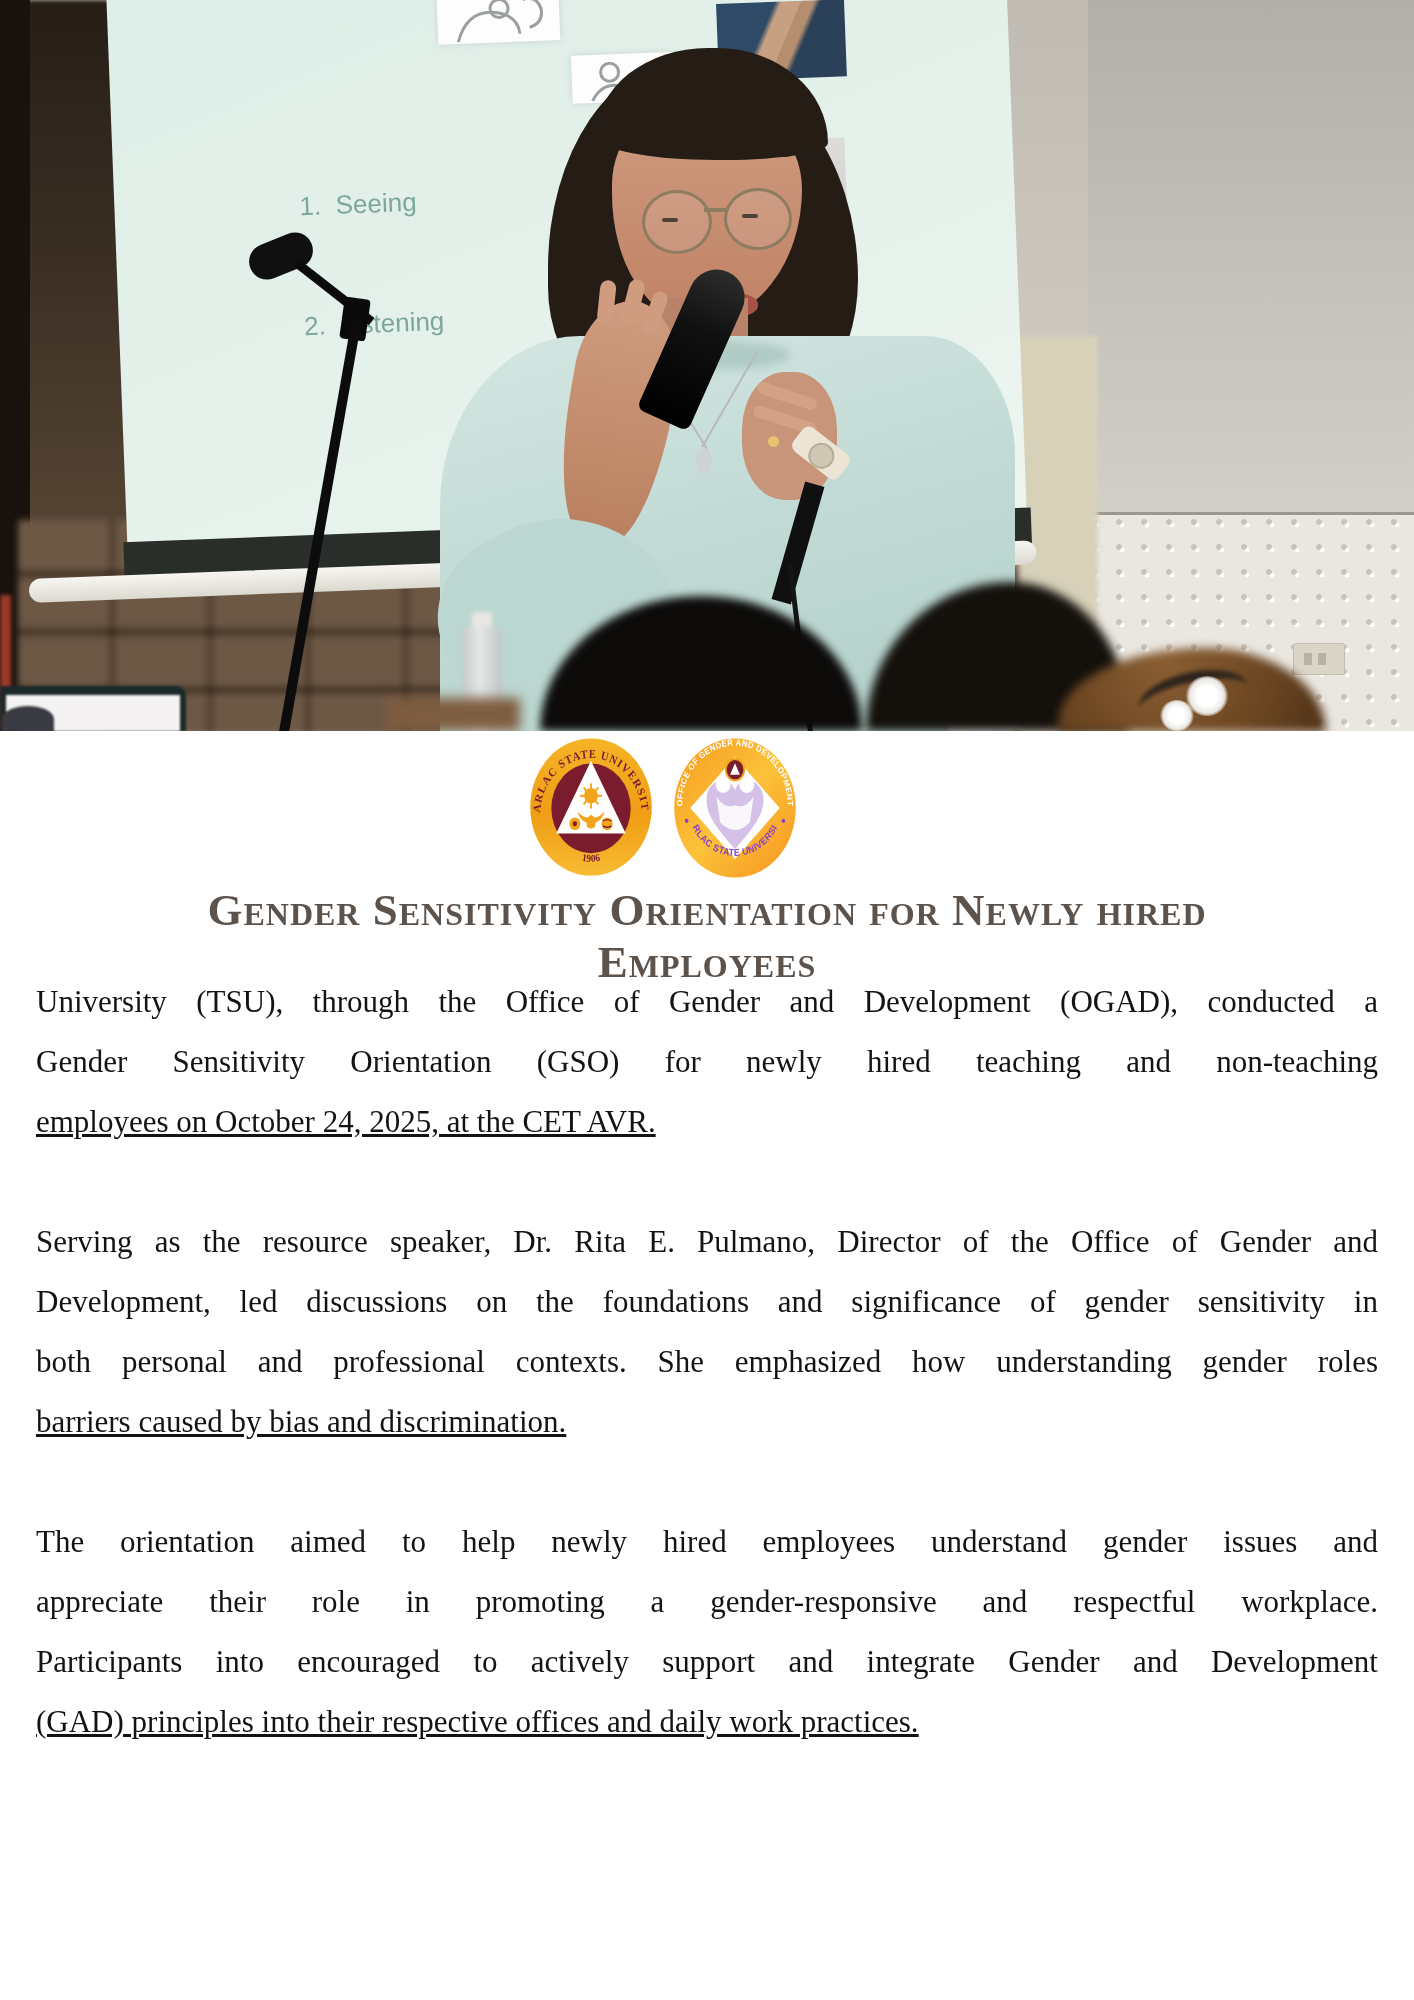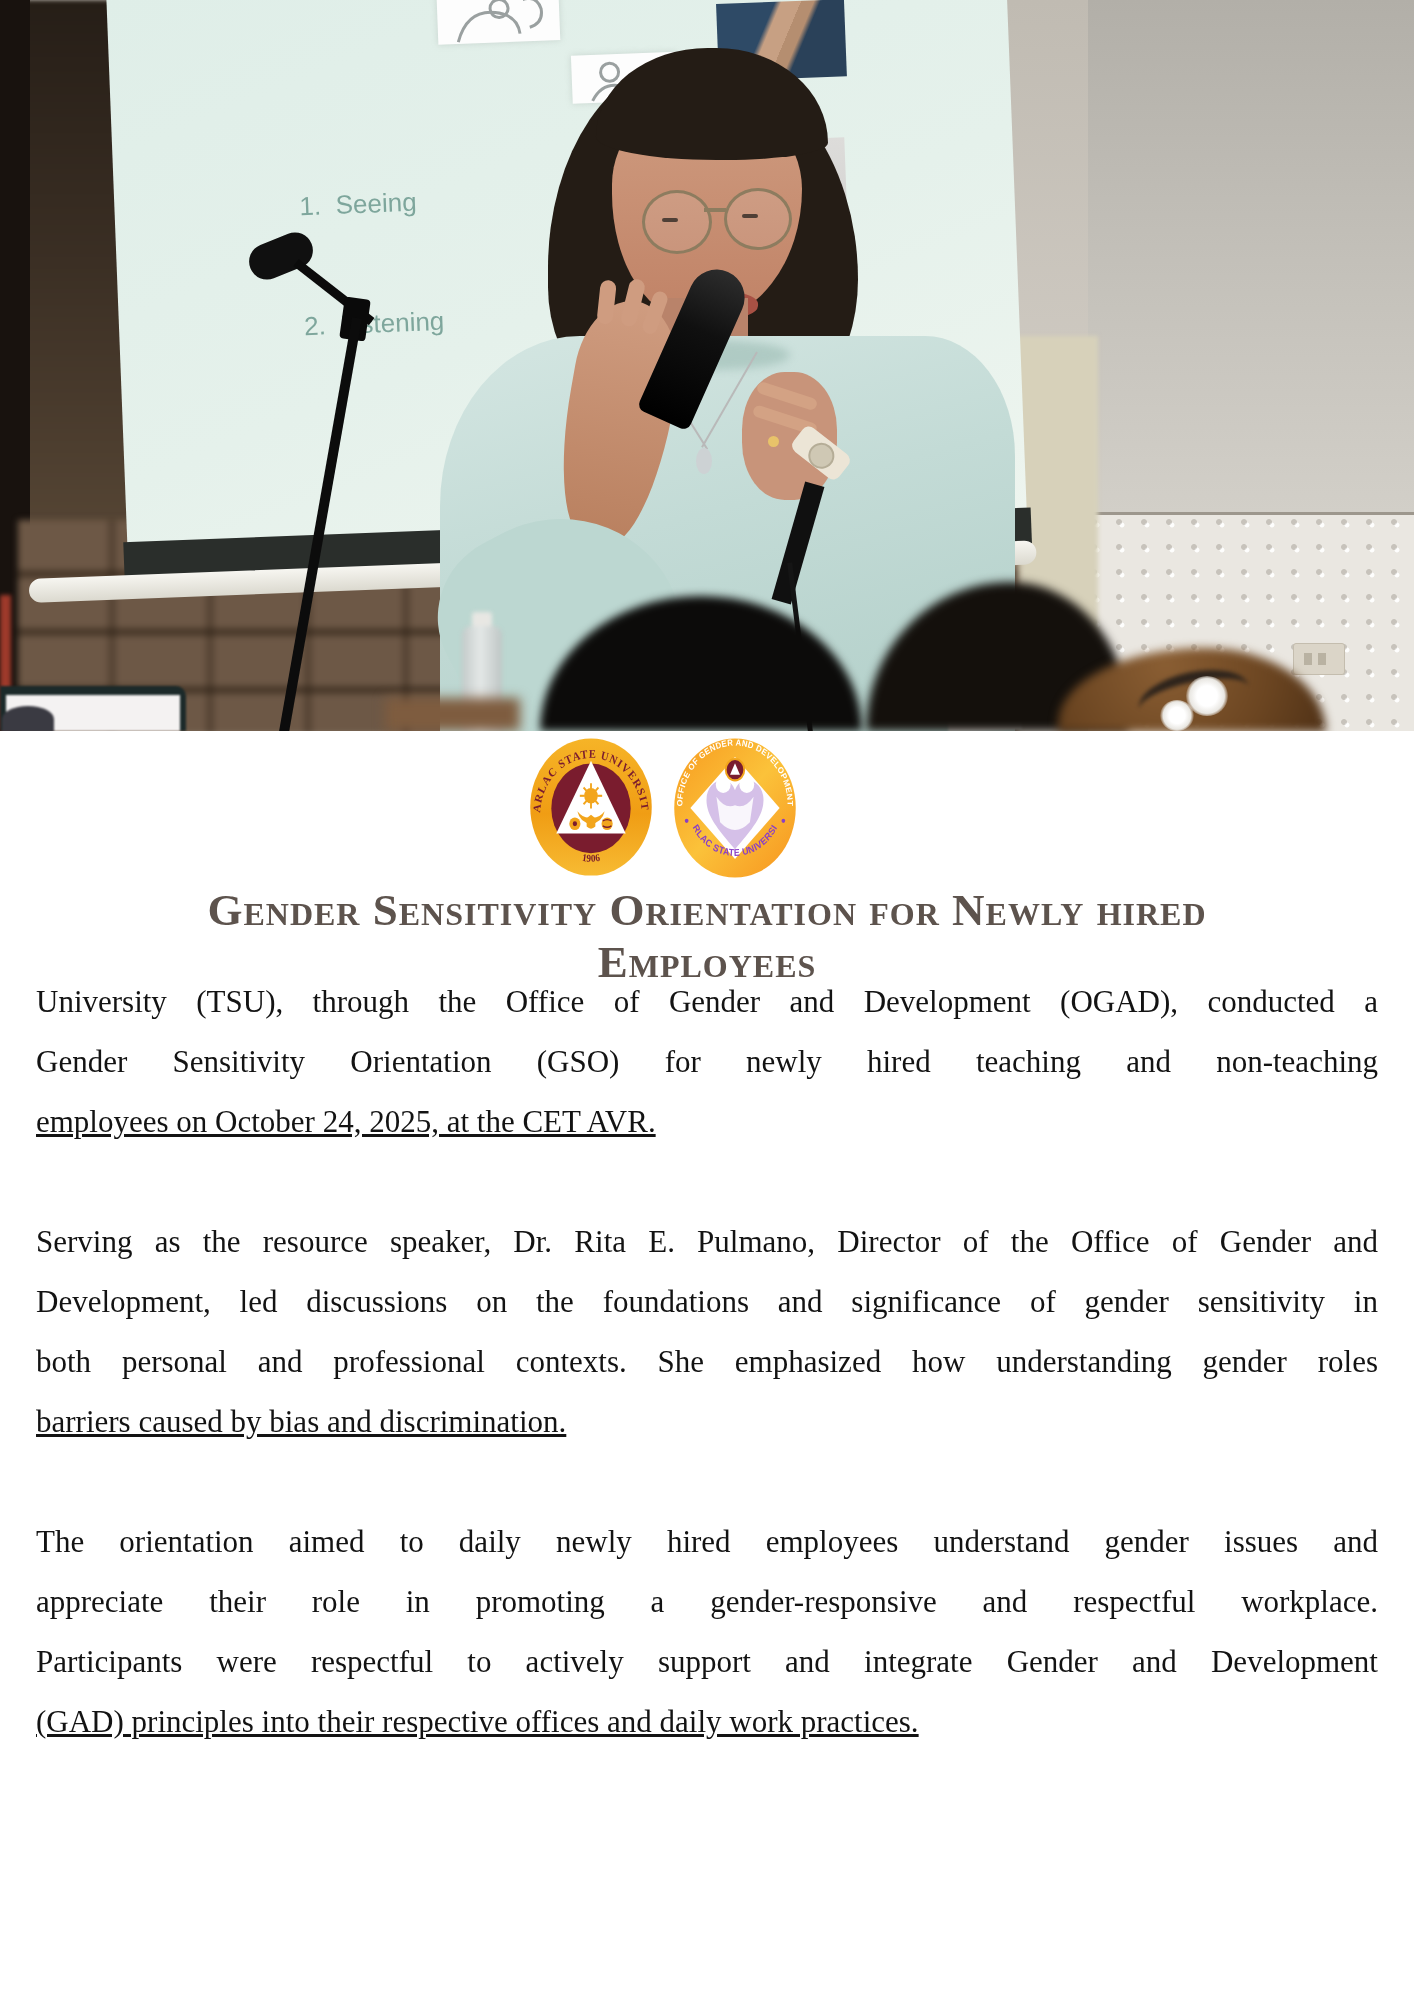--- a/index.html
+++ b/index.html
@@ -291,20 +291,20 @@
       <div class="line">Gender Sensitivity Orientation (GSO) for newly hired teaching and non-teaching</div>
       <div class="line last">employees on October 24, 2025, at the CET AVR.</div>
     </div>
     <div class="para">
       <div class="line">Serving as the resource speaker, Dr. Rita E. Pulmano, Director of the Office of Gender and</div>
       <div class="line">Development, led discussions on the foundations and significance of gender sensitivity in</div>
       <div class="line">both personal and professional contexts. She emphasized how understanding gender roles</div>
       <div class="line last">barriers caused by bias and discrimination.</div>
     </div>
     <div class="para">
-      <div class="line">The orientation aimed to daily newly hired employees understand gender issues and</div>
+      <div class="line">The orientation aimed to help newly hired employees understand gender issues and</div>
       <div class="line">appreciate their role in promoting a gender-responsive and respectful workplace.</div>
-      <div class="line">Participants were respectful to actively support and integrate Gender and Development</div>
+      <div class="line">Participants into encouraged to actively support and integrate Gender and Development</div>
       <div class="line last">(GAD) principles into their respective offices and daily work practices.</div>
     </div>
   </div>
 
 </div>
 
 </body></html>

